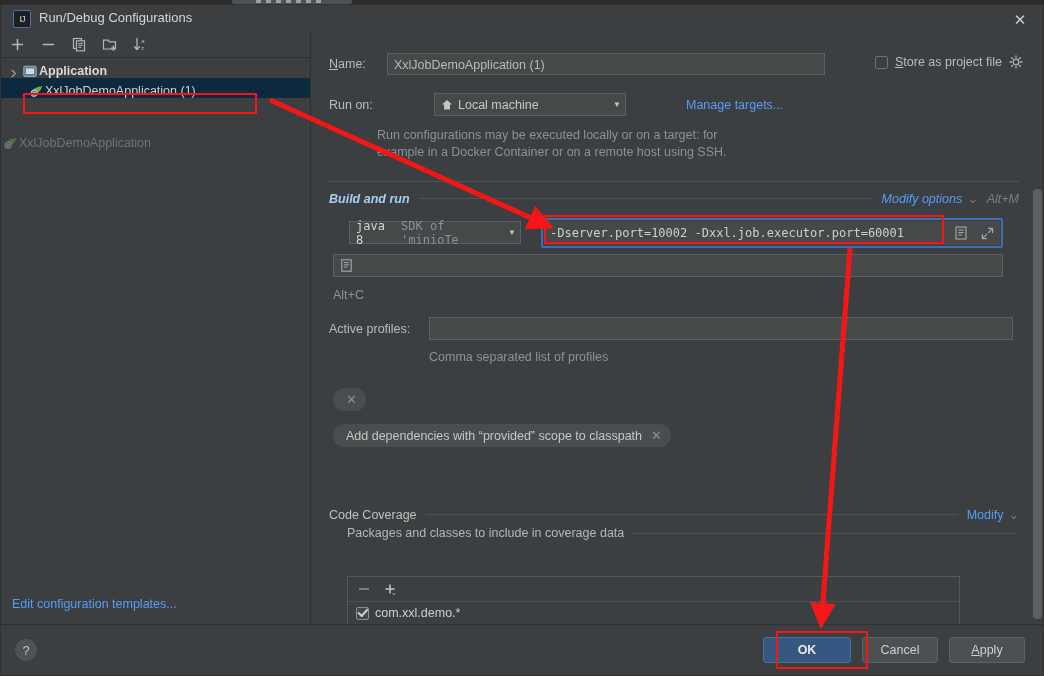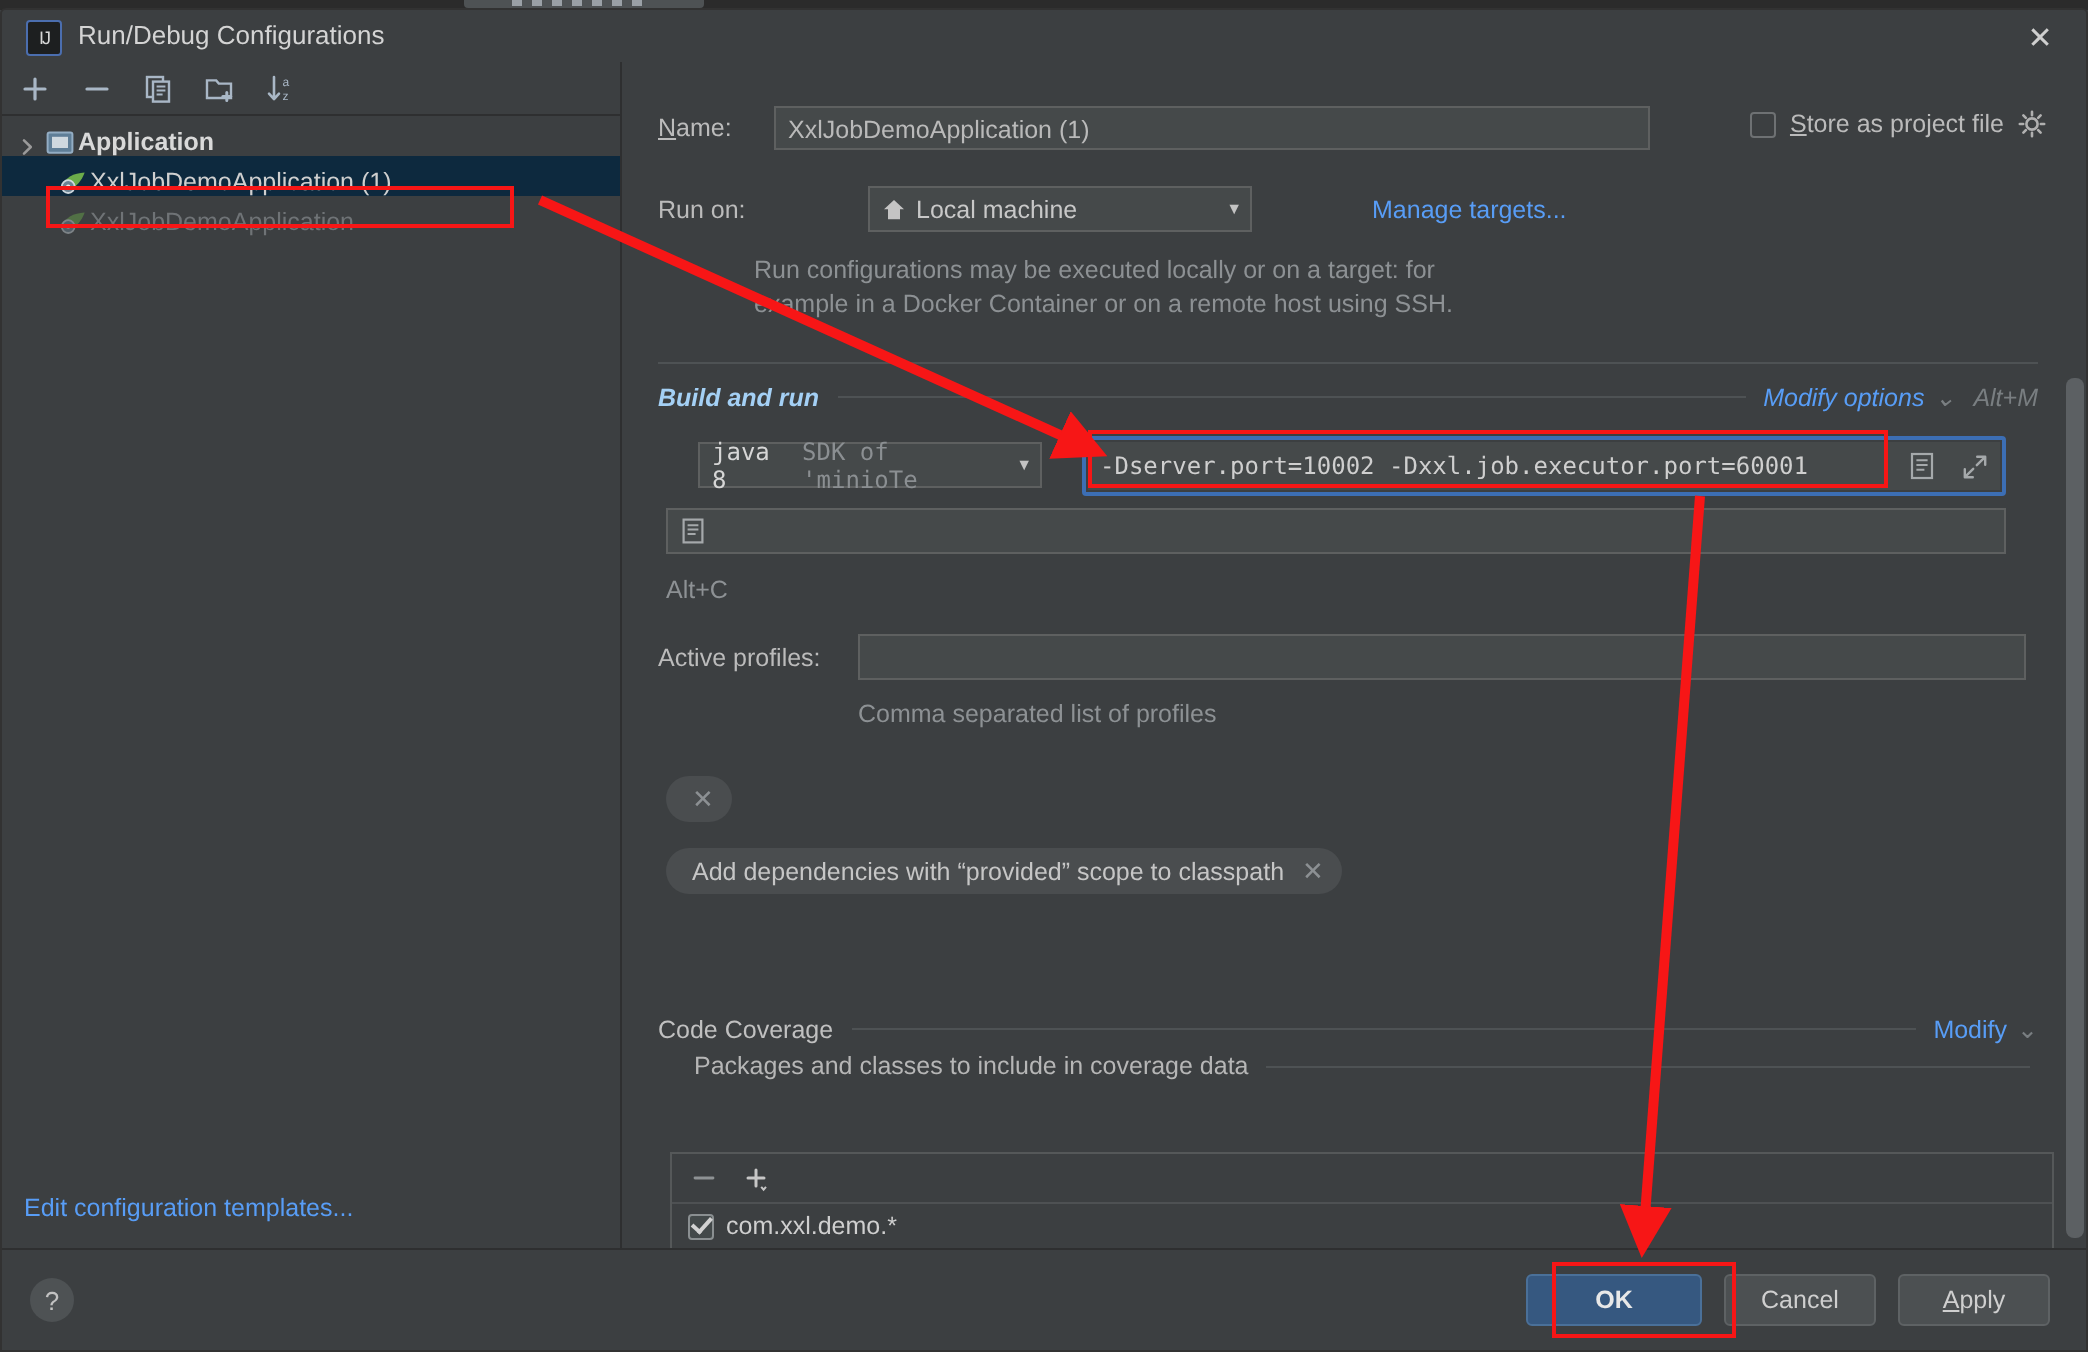--- a/index.html
+++ b/index.html
@@ -311,22 +311,22 @@
     box-sizing: border-box;
   }
   .pill .x {
     color: #8c9093;
     font-size: 13px;
     line-height: 1;
   }
 
   .cov-box {
     position: absolute;
-    left: 24px; top: 545px;
-    width: 692px; height: 56px;
+    left: 36px; top: 545px;
+    width: 613px; height: 56px;
     border: 1px solid #555859;
     box-sizing: border-box;
     background: #3c3f41;
     text-align: right;
   }
   .cov-toolbar {
     height: 24px;
     display: flex;
     align-items: center;
     gap: 14px;
@@ -504,21 +504,21 @@
           <div class="row-icon">
             <svg width="15" height="13" viewBox="0 0 15 13">
               <path d="M1.5 9.5C3 3.5 8 1.5 13.3 1.2c0 0-1.6 5.2-5.4 7.2-2 1-4.4 1.7-6.4 1.1z" fill="#6cac4a"></path>
               <circle cx="5.1" cy="8.3" r="3.2" fill="#6b8394" stroke="#cdd7dd" stroke-width="0.9"></circle>
               <circle cx="5.1" cy="8.3" r="1.1" fill="#e6ecef"></circle>
             </svg>
           </div>
           <span class="lbl-normal">XxlJobDemoApplication  (1)</span>
         </div>
 
-        <div class="tree-row" style="padding-left:26px;">
+        <div class="tree-row" style="margin-top:32px;">
           <div class="row-icon">
             <svg width="15" height="13" viewBox="0 0 15 13" opacity="0.45">
               <path d="M1.5 9.5C3 3.5 8 1.5 13.3 1.2c0 0-1.6 5.2-5.4 7.2-2 1-4.4 1.7-6.4 1.1z" fill="#6cac4a"></path>
               <circle cx="5.1" cy="8.3" r="3.2" fill="#6b8394" stroke="#cdd7dd" stroke-width="0.9"></circle>
               <circle cx="5.1" cy="8.3" r="1.1" fill="#e6ecef"></circle>
             </svg>
           </div>
           <span class="lbl-dim">XxlJobDemoApplication</span>
         </div>
       </div>

